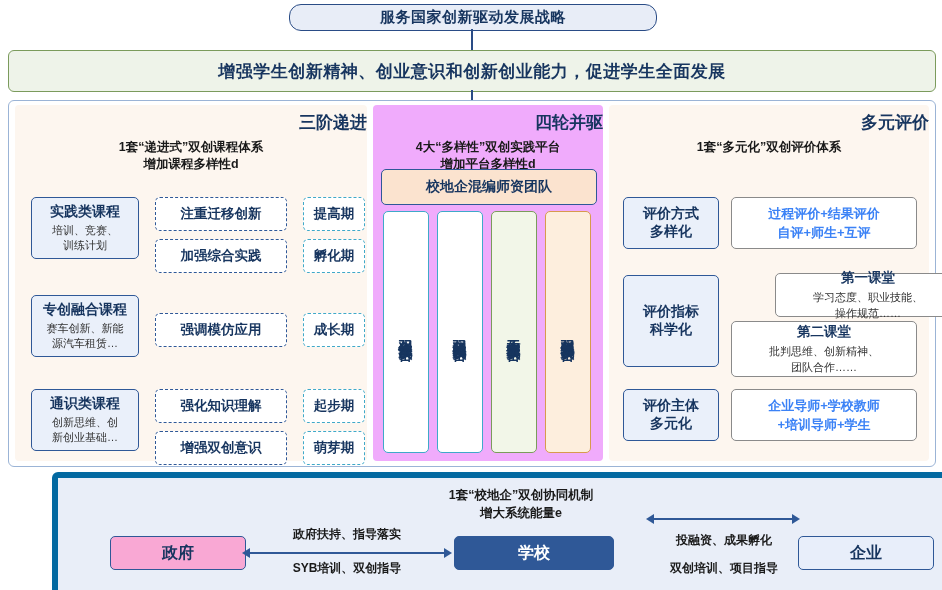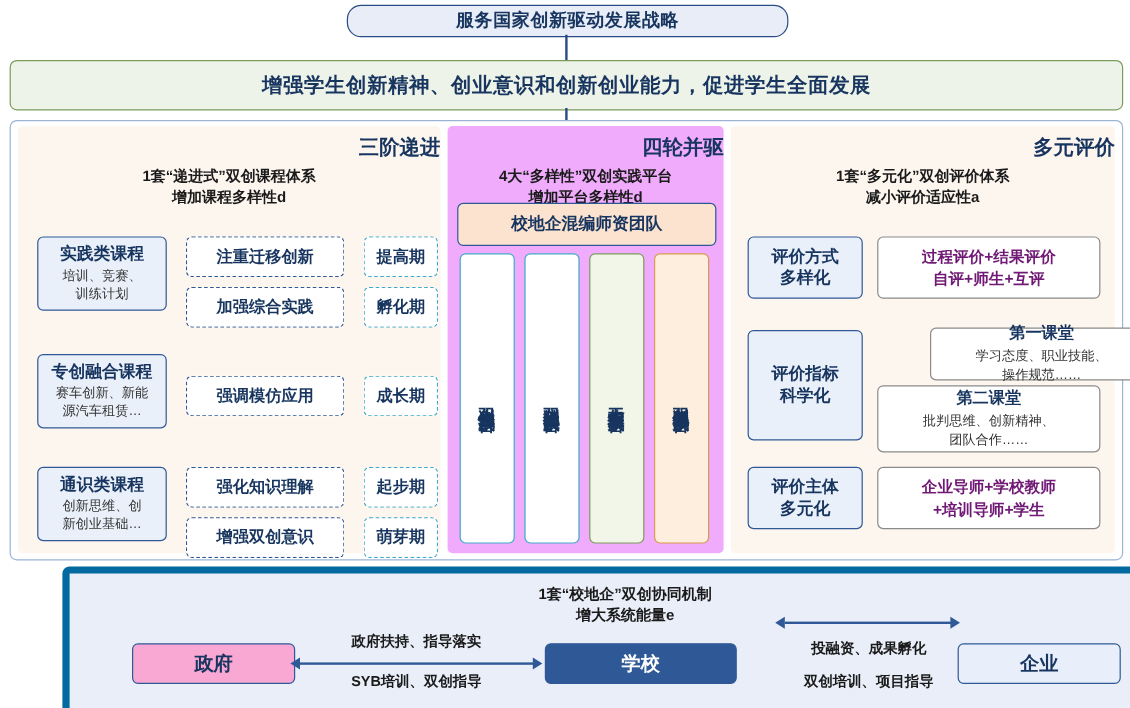--- a/index.html
+++ b/index.html
@@ -81,21 +81,21 @@
     box-sizing:border-box;
   }
   .plat-a{left:2px;background:#ffffff;border:1.5px solid #3fa9c9;}
   .plat-b{left:56px;background:#ffffff;border:1.5px solid #3fa9c9;}
   .plat-c{left:110px;background:#f2f6e8;border:1.5px solid #7b9b5c;}
   .plat-d{left:164px;background:#fdeedd;border:1.5px solid #d79a4e;}
 
   
   .c3-left{left:14px;width:96px;font-size:14px;font-weight:bold;color:#17355f;}
   .c3-right{left:122px;width:186px;}
-  .c3-right .t1{font-size:13px;color:#701a75;font-weight:bold;line-height:19px;}
+  .c3-right .t1{font-size:13px;color:#3b82f6;font-weight:bold;line-height:19px;}
   .c3-right .t2{font-size:11px;color:#333;line-height:16px;}
   .c3-head{font-size:13.5px;font-weight:bold;color:#17355f;margin-bottom:2px;}
 
   
   .bottom-frame{
     position:absolute;left:8px;top:472px;width:926px;height:112px;
     background:#e9eef8;border:6px solid #0369a1;border-radius:6px;margin-left:44px;
   }
   .bf-title{
     position:absolute;top:8px;width:100%;text-align:center;
@@ -182,21 +182,20 @@
         <div class="plat plat-b">双创社团类实践平台</div>
         <div class="plat plat-c">工作室双创实践平台</div>
         <div class="plat plat-d">双创孵化器实践平台</div>
       </div>
     </div>
 
     <div class="col col-3">
       <div class="col-title">多元评价</div>
       <div class="col-sub">
         <div>1套“多元化”双创评价体系</div>
-        <div>减小评价适应性a</div>
       </div>
 
       <div class="bx solid-blue c3-left" style="top:92px;height:52px;white-space:pre-line;">评价方式
 多样化</div>
       <div class="bx solid-gray c3-right" style="top:92px;height:52px;">
         <div class="t1" style="white-space:pre-line">过程评价+结果评价
 自评+师生+互评</div>
       </div>
 
       <div class="bx solid-blue c3-left" style="top:170px;height:92px;white-space:pre-line;">评价指标

